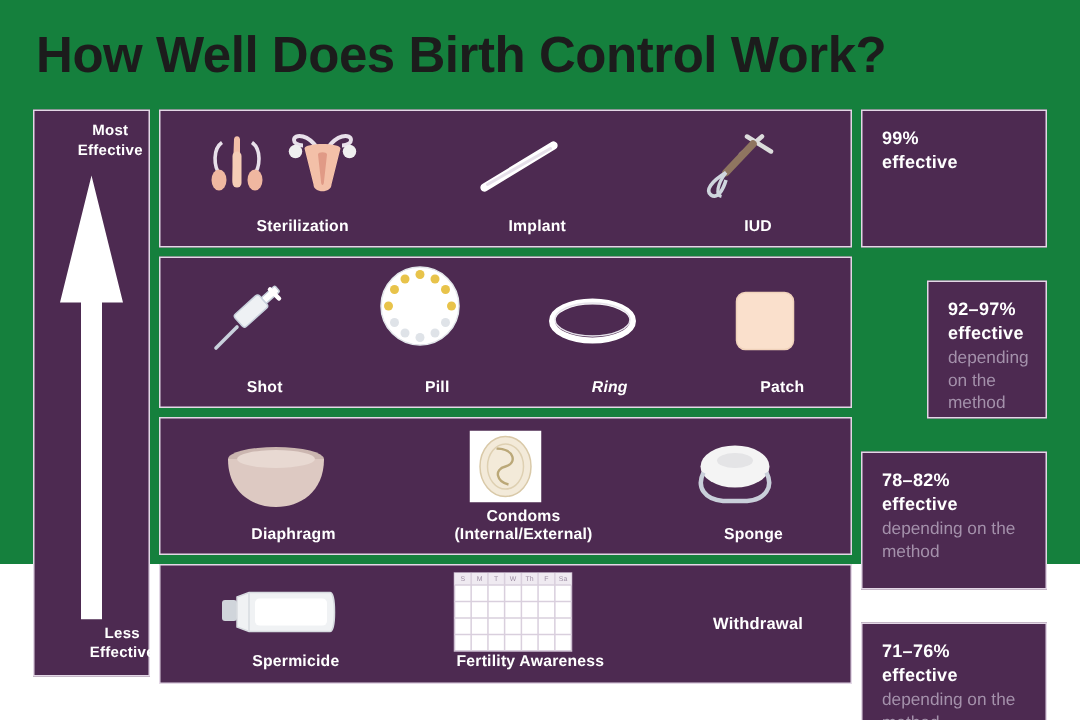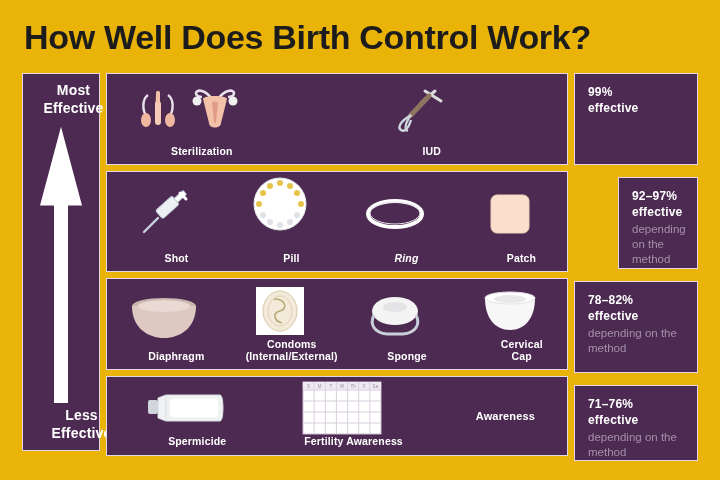--- a/index.html
+++ b/index.html
@@ -2,21 +2,21 @@
 <html><head>
 <meta charset="utf-8">
 <style>
   html,body{margin:0;padding:0;}
   body{
     width:720px;height:480px;
     background:#ffffff;
     font-family:"Liberation Sans", sans-serif;
     overflow:hidden;
   }
-  .page{position:relative;width:720px;height:480px;background:#eab308;}
+  .page{position:relative;width:720px;height:376px;background:#15803d;}
 
   
   .title{
     position:absolute;left:24px;top:18px;
     font-size:34px;font-weight:bold;color:#1c1c1c;
     letter-spacing:-0.3px;white-space:nowrap;
   }
 
   
   .chart{
@@ -28,21 +28,21 @@
   
   .scale-col{
     width:78px;background:#4d2a51;
     border:1px solid #e3d7e6;
     box-sizing:border-box;
     position:relative;
     display:flex;flex-direction:column;align-items:center;
     padding:8px 0 8px 0;
   }
   .scale-label{
-    color:#ffffff;font-size:14px;font-weight:bold;
+    color:#ffffff;font-size:10px;font-weight:bold;
     line-height:1.25;text-align:center;letter-spacing:.2px;margin-left:25px;
   }
   .scale-top{margin-bottom:4px;}
   .scale-bottom{margin-top:4px;padding-left:16px;}
   .arrow-wrap{flex:1;display:flex;align-items:stretch;justify-content:center;}
   .arrow{width:44px;height:100%;}
 
   
   .methods-col{
     flex:1;display:flex;flex-direction:column;gap:6px;
@@ -78,21 +78,21 @@
     white-space:pre-line;
     padding-left:24px;
   }
   .cell-label-only{
     justify-content:center;padding-bottom:0;
   }
   .cell-label-only .cell-label{font-size:11px;}
 
   
   .eff-col{
-    width:124px;display:flex;flex-direction:column;gap:12px;
+    width:124px;display:flex;flex-direction:column;gap:22px;
   }
   .eff-cell{
     background:#4d2a51;
     border:1px solid #e3d7e6;
     box-sizing:border-box;
     padding:11px 0 0 13px;
   }
   .eff-1{flex:0 0 92px;}
   .eff-2{flex:0 0 92px;margin-left:44px;}
   .eff-3{flex:0 0 92px;}
@@ -149,20 +149,29 @@
                 <circle cx="9" cy="14" r="4.5" fill="#efefef"></circle>
                 <circle cx="45" cy="14" r="4.5" fill="#efefef"></circle>
                 <path d="M15 12 C15 8 39 8 39 12 L33 36 C33 42 21 42 21 36 Z" fill="#f3c0a8"></path>
                 <path d="M24 16 C24 14 30 14 30 16 L28 34 C28 37 26 37 26 34 Z" fill="#e09a86"></path>
               </g>
             </svg>
           </div>
           <div class="cell-label">Sterilization</div>
         </div>
 
+        <div class="cell" style="flex:0 0 32%;">
+          <div class="icon-box">
+            <svg width="62" height="44" viewBox="0 0 62 44">
+              <line x1="8" y1="36" x2="54" y2="8" stroke="#ffffff" stroke-width="5.5" stroke-linecap="round"></line>
+              <line x1="10" y1="34" x2="52" y2="10" stroke="#e6e0ea" stroke-width="2" stroke-linecap="round"></line>
+            </svg>
+          </div>
+          <div class="cell-label">Implant</div>
+        </div>
 
         <div class="cell" style="flex:1;">
           <div class="icon-box">
             <svg width="58" height="48" viewBox="0 0 58 48">
               <line x1="34" y1="4" x2="50" y2="14" stroke="#dcdcdc" stroke-width="3" stroke-linecap="round"></line>
               <line x1="44" y1="4" x2="30" y2="16" stroke="#dcdcdc" stroke-width="3" stroke-linecap="round"></line>
               <line x1="38" y1="9" x2="20" y2="28" stroke="#8f7560" stroke-width="5" stroke-linecap="round"></line>
               <path d="M20 28 C10 34 6 40 10 43 C14 46 18 40 20 33" stroke="#cfd6de" stroke-width="2.4" fill="none"></path>
               <path d="M20 28 C14 36 13 43 17 44" stroke="#cfd6de" stroke-width="2.2" fill="none"></path>
             </svg>
@@ -258,31 +267,20 @@
           <div class="icon-box">
             <svg width="60" height="44" viewBox="0 0 60 44">
               <ellipse cx="30" cy="16" rx="23" ry="14" fill="#f4f4f4"></ellipse>
               <ellipse cx="30" cy="12" rx="12" ry="5" fill="#e4e4e6"></ellipse>
               <path d="M9 20 C4 30 10 38 22 39 L38 39 C50 38 56 30 51 20" fill="none" stroke="#c9cfda" stroke-width="3"></path>
             </svg>
           </div>
           <div class="cell-label">Sponge</div>
         </div>
 
-        <div class="cell" style="flex:1;">
-          <div class="icon-box">
-            <svg width="58" height="42" viewBox="0 0 58 42">
-              <path d="M4 8 L54 8 C54 28 44 40 29 40 C14 40 4 28 4 8 Z" fill="#f7f7f7"></path>
-              <ellipse cx="29" cy="8" rx="25" ry="6" fill="#ffffff" stroke="#e2e2e2" stroke-width="1"></ellipse>
-              <ellipse cx="29" cy="9" rx="16" ry="4" fill="#e8e8e8"></ellipse>
-            </svg>
-          </div>
-          <div class="cell-label">Cervical
-Cap</div>
-        </div>
       </div>
 
       <div class="row row-4">
         <div class="cell" style="flex:0 0 34%;">
           <div class="icon-box">
             <svg width="90" height="36" viewBox="0 0 90 36">
               <rect x="8" y="10" width="10" height="14" rx="2" fill="#d0d5db"></rect>
               <path d="M18 8 L26 5 L80 5 C84 5 84 31 80 31 L26 31 L18 28 Z" fill="#f0f2f4" stroke="#d7dbe0" stroke-width="1"></path>
               <path d="M26 5 L26 31" stroke="#d7dbe0" stroke-width="1"></path>
               <rect x="30" y="9" width="48" height="18" rx="3" fill="#ffffff"></rect>
@@ -316,21 +314,21 @@
                 <text x="51.1" y="6.6">Th</text>
                 <text x="62.3" y="6.6">F</text>
                 <text x="73.4" y="6.6">Sa</text>
               </g>
             </svg>
           </div>
           <div class="cell-label">Fertility Awareness</div>
         </div>
 
         <div class="cell cell-label-only" style="flex:1;">
-          <div class="cell-label">Awareness</div>
+          <div class="cell-label">Withdrawal</div>
         </div>
       </div>
 
     </div>
 
     <div class="eff-col">
 
       <div class="eff-cell eff-1">
         <div class="eff-strong">99%</div>
         <div class="eff-strong">effective</div>

